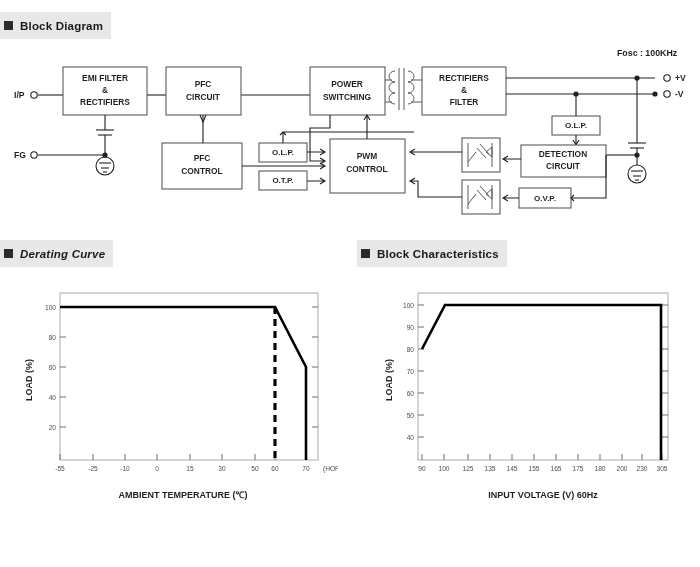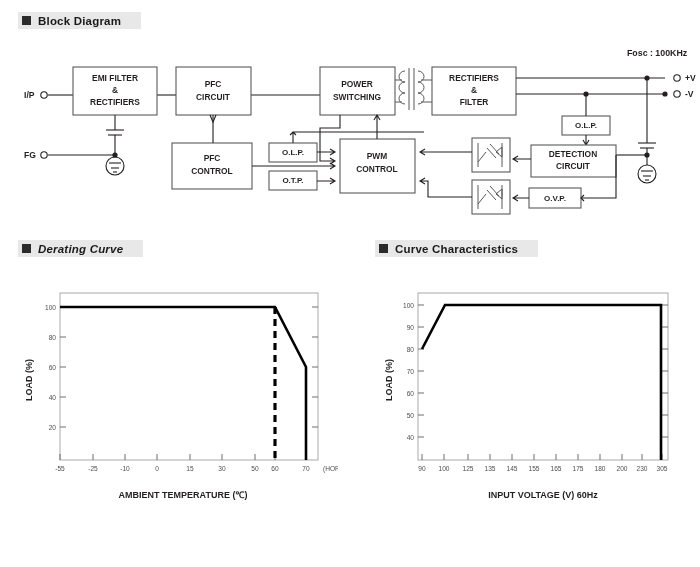--- a/index.html
+++ b/index.html
@@ -3,35 +3,35 @@
 <meta charset="utf-8">
 <style>
   html,body{margin:0;padding:0;}
   body{
     width:700px;height:567px;background:#ffffff;
     font-family:"Liberation Sans",sans-serif;
     color:#231f20;position:relative;overflow:hidden;
   }
   .sect-header{
     position:absolute;display:flex;align-items:center;
-    background:#e8e8e8;height:17px;padding:0 20px 0 4px;margin-left:18px;
+    background:#e8e8e8;height:27px;padding:0 8px 0 4px;
   }
   .sect-header .sq{
     width:9px;height:9px;background:#2b2b2b;margin-right:7px;flex:0 0 auto;
   }
   .sect-header .txt{
     font-size:11.5px;font-weight:bold;color:#1a1a1a;letter-spacing:.2px;
     white-space:nowrap;
   }
   #hdr-block{left:0;top:12px;}
   #hdr-derate{left:0;top:240px;font-style:italic;}
   #hdr-static{left:357px;top:240px;}
 
   
-  #block-diagram{position:absolute;left:0;top:40px;width:669px;height:185px;padding-left:10px;}
+  #block-diagram{position:absolute;left:0;top:40px;width:669px;height:185px;}
   #block-diagram svg{display:block;}
   .bx{fill:#ffffff;stroke:#58595b;stroke-width:1.1;}
   .blabel{font-family:"Liberation Sans",sans-serif;font-size:8.4px;font-weight:bold;
           fill:#231f20;text-anchor:middle;dominant-baseline:middle;}
   .blabel.sm{font-size:8px;}
   .wire{stroke:#231f20;stroke-width:1.1;fill:none;}
   .wire-thin{stroke:#58595b;stroke-width:1;fill:none;}
   .termtxt{font-family:"Liberation Sans",sans-serif;font-size:8.6px;font-weight:bold;fill:#231f20;}
   .fosc{font-family:"Liberation Sans",sans-serif;font-size:8.8px;font-weight:bold;fill:#231f20;}
   .dot{fill:#231f20;}
@@ -71,21 +71,21 @@
   <span class="txt">Block Diagram</span>
 </div>
 
 <div class="sect-header" id="hdr-derate">
   <span class="sq"></span>
   <span class="txt">Derating Curve</span>
 </div>
 
 <div class="sect-header" id="hdr-static">
   <span class="sq"></span>
-  <span class="txt">Curve Characteristics</span>
+  <span class="txt">Block Characteristics</span>
 </div>
 
 <div id="block-diagram">
 <svg width="700" height="185" viewBox="0 0 700 185" xmlns="http://www.w3.org/2000/svg">
 
   <text class="fosc" x="617" y="16">Fosc : 100KHz</text>
 
   <line class="wire" x1="38" y1="55" x2="63" y2="55"></line>
   <circle class="opencirc" cx="34" cy="55" r="3.2"></circle>
   <text class="termtxt" x="14" y="58">I/P</text>

